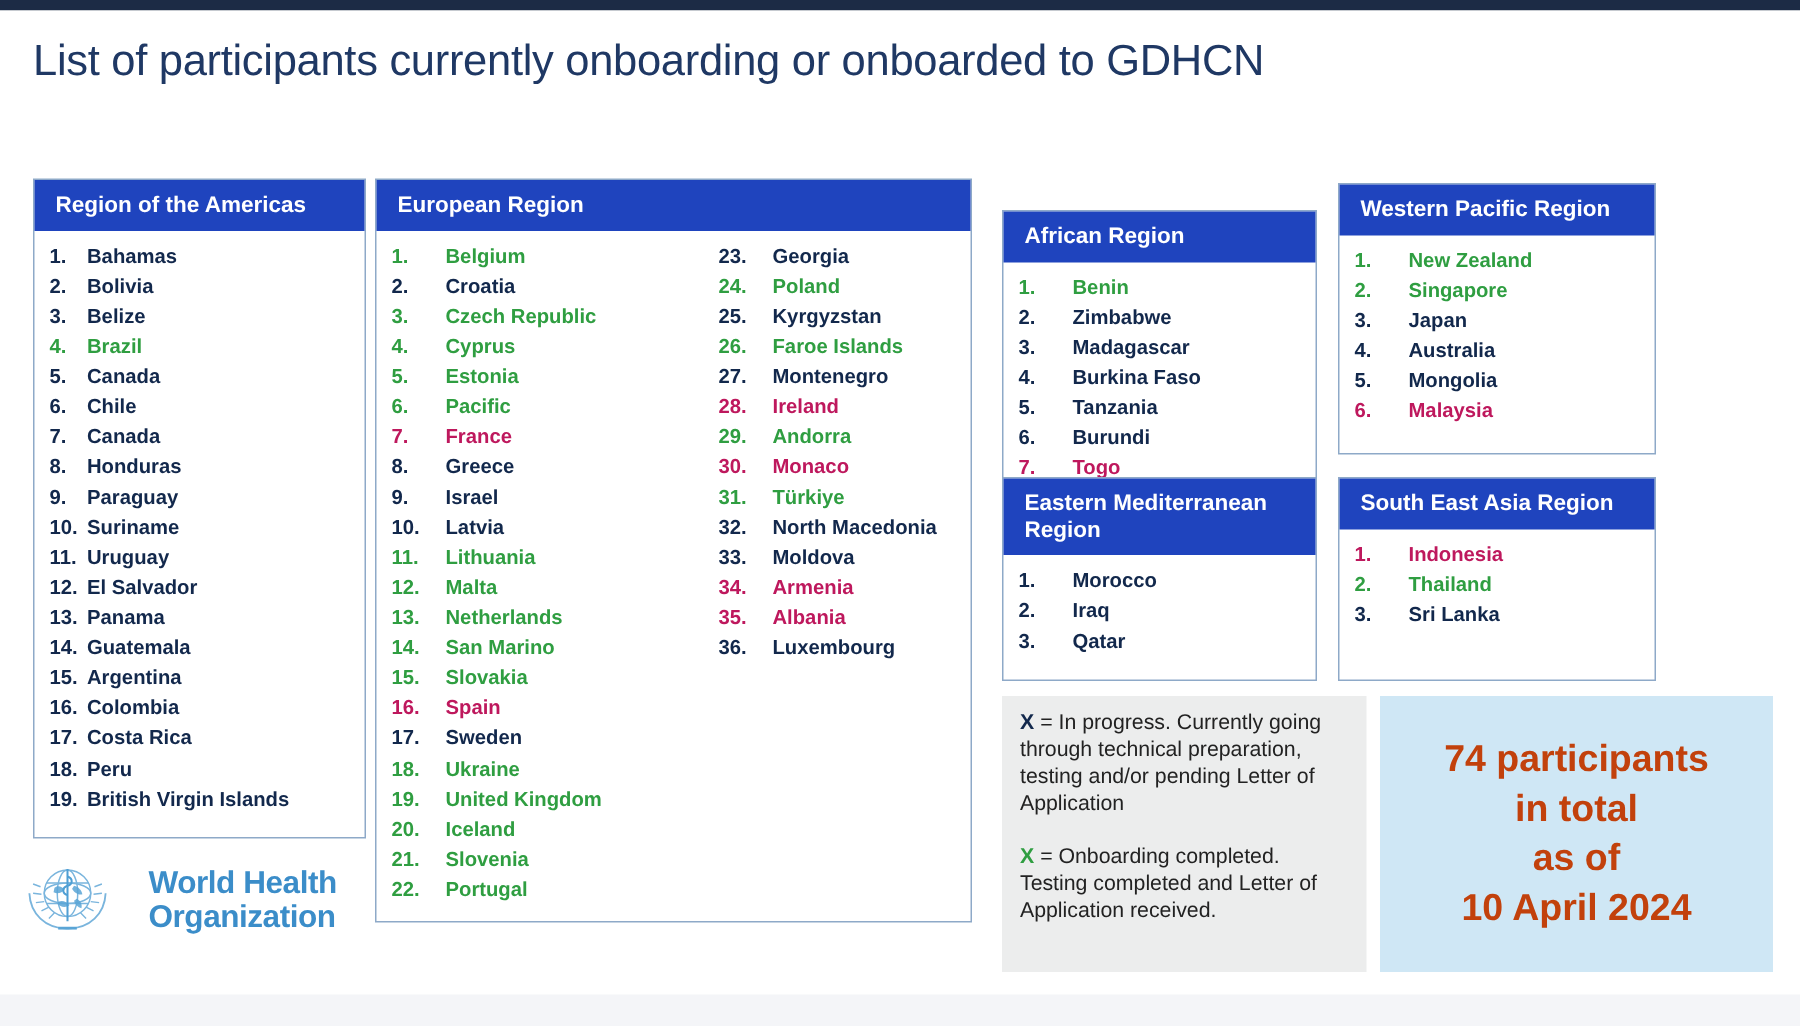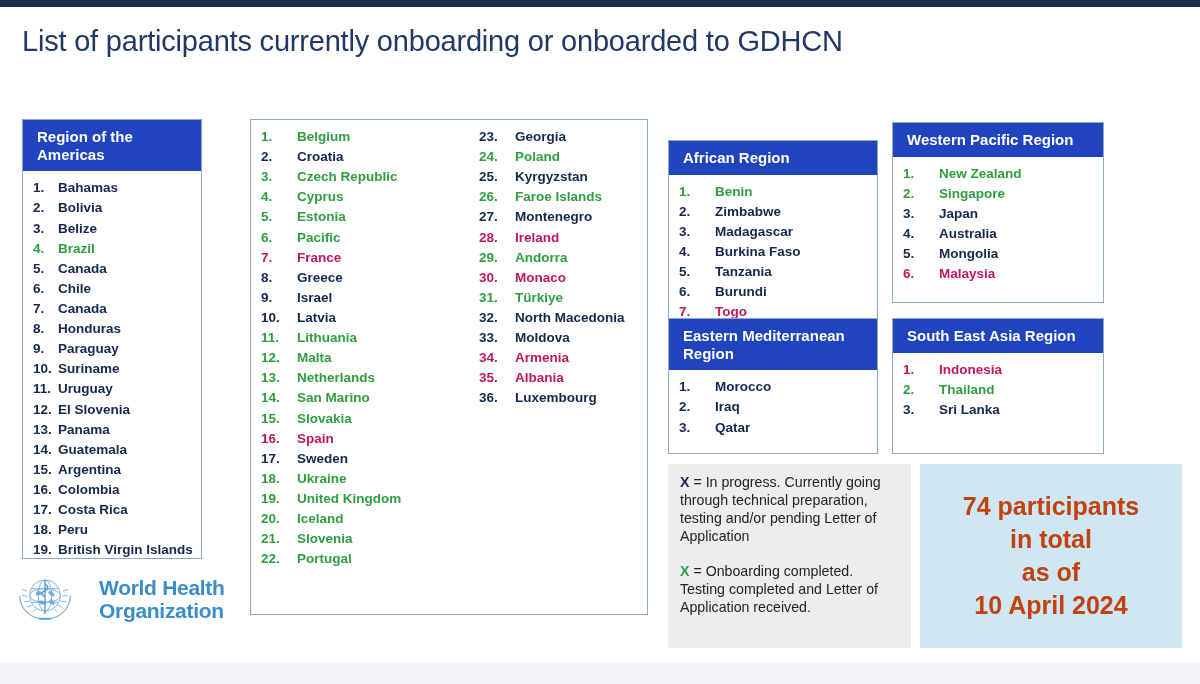--- a/index.html
+++ b/index.html
@@ -82,21 +82,21 @@
   
   .num-narrow .num { width: 25px; }
   .num-wide   .num { width: 36px; }
 
   
   .st-navy      { color: #12284c; }
   .st-green     { color: #2f9e41; }
   .st-greenlite { color: #be185d; }
 
   
-  #panel-americas { left: 22px;  top: 112px; width: 180px; height: 440px; }
+  #panel-americas { left: 22px;  top: 112px; width: 222px; height: 440px; }
   #panel-europe   { left: 250px; top: 112px; width: 398px; height: 496px; }
   #panel-africa   { left: 668px; top: 114px; width: 210px; height: 194px; margin-top: 19px; }
   #panel-wpro     { left: 892px; top: 115px; width: 212px; height: 181px; }
   #panel-emro     { left: 668px; top: 311px; width: 210px; height: 136px; }
   #panel-searo    { left: 892px; top: 311px; width: 212px; height: 136px; }
 
   #panel-europe .panel-body {
     display: flex;
     gap: 0px;
   }
@@ -216,21 +216,21 @@
           <li class="st-navy">
             <span class="num">10.</span>
             <span>Suriname</span>
           </li>
           <li class="st-navy">
             <span class="num">11.</span>
             <span>Uruguay</span>
           </li>
           <li class="st-navy">
             <span class="num">12.</span>
-            <span>El Slovenia</span>
+            <span>El Salvador</span>
           </li>
           <li class="st-navy">
             <span class="num">13.</span>
             <span>Panama</span>
           </li>
           <li class="st-navy">
             <span class="num">14.</span>
             <span>Guatemala</span>
           </li>
           <li class="st-navy">
@@ -251,20 +251,21 @@
           </li>
           <li class="st-navy">
             <span class="num">19.</span>
             <span>British Virgin Islands</span>
           </li>
         </ul>
     </div>
   </div>
 
   <div class="panel" id="panel-europe">
+    <div class="panel-header">European Region</div>
     <div class="panel-body">
       <div class="col-a">
         <ul class="reg-list num-wide">
             <li class="st-green">
               <span class="num">1.</span>
               <span>Belgium</span>
             </li>
             <li class="st-navy">
               <span class="num">2.</span>
               <span>Croatia</span>

